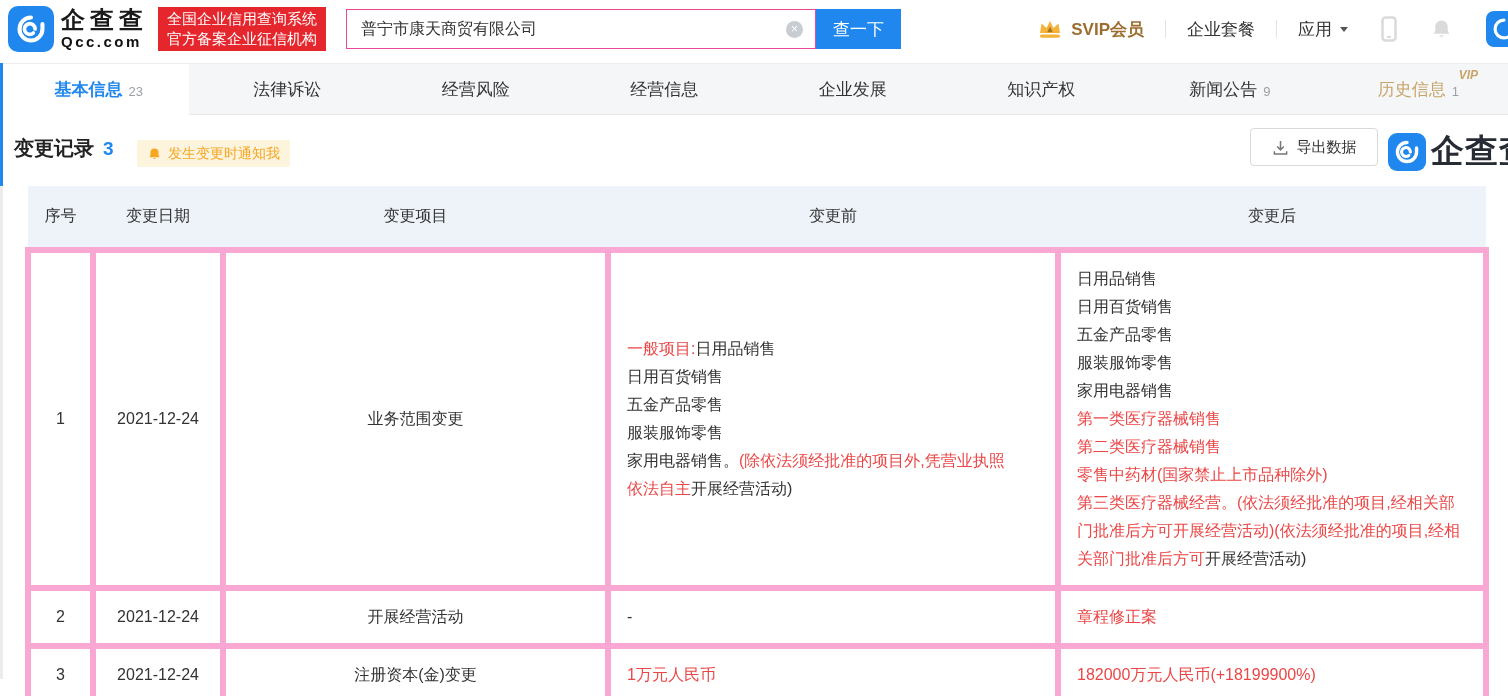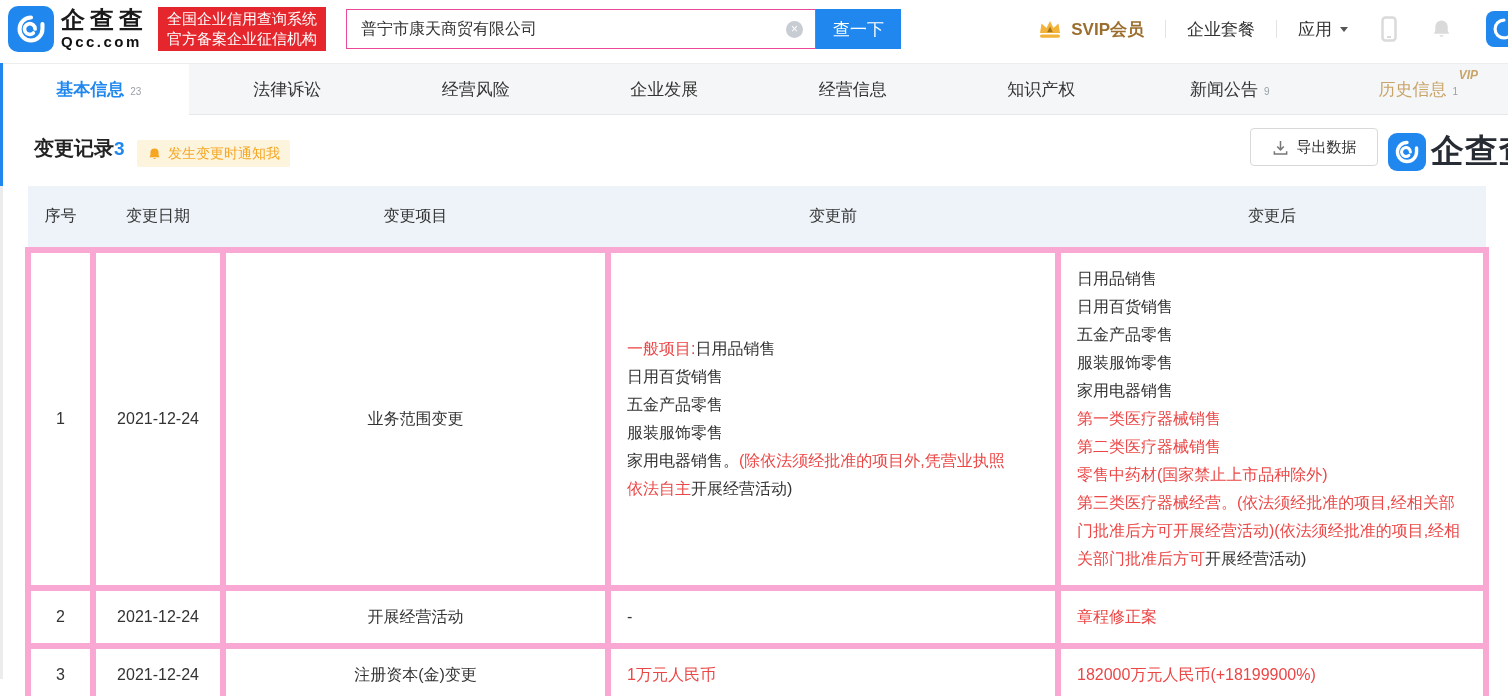--- a/index.html
+++ b/index.html
@@ -34,31 +34,31 @@
 .caret{width:0;height:0;border:4.5px solid transparent;border-top:5.5px solid #555;margin-top:5px;}
 .phone-icon{margin-left:33px;cursor:pointer;display:flex;}
 .bell-gray{margin-left:33px;cursor:pointer;display:flex;}
 .avatar{position:absolute;right:-14px;top:11px;width:36px;height:36px;border-radius:8px;background:var(--accent_blue);display:flex;align-items:center;justify-content:center;cursor:pointer;}
 
 
 .nav{position:absolute;top:63px;left:0;width:100%;height:52px;background:#f5f6f7;border-top:1px solid #ededed;display:flex;}
 .tab{flex:1;display:flex;align-items:center;justify-content:center;font-size:17px;color:#333;border-bottom:1px solid #e8e8e8;cursor:pointer;position:relative;padding-left:9px;}
 .tab .lbl{white-space:nowrap;}
 .tab.active{background:#fff;color:var(--accent_blue);font-weight:700;border-bottom:none;}
-.tab .count{font-size:10px;color:#9aa0a6;font-weight:400;margin-left:6px;margin-top:4px;}
+.tab .count{font-size:13px;color:#9aa0a6;font-weight:400;margin-left:6px;margin-top:4px;}
 .tab.gold{color:var(--gold_vip);}
 .vip-sup{position:absolute;top:4px;right:30px;font-size:12px;font-style:italic;font-weight:700;color:var(--gold_vip);}
 
 
 .left-bar-blue{position:absolute;left:0;top:63px;width:3px;height:123px;background:var(--accent_blue);z-index:6;}
 .left-bar-gray{position:absolute;left:0;top:186px;width:3px;height:493px;background:#ececec;z-index:6;}
 
 
 .section-row{position:absolute;top:120px;left:0;width:100%;height:66px;}
-.section-title{position:absolute;left:34px;top:15px;font-size:20px;font-weight:700;color:#222;display:flex;align-items:baseline;justify-content:center;}
+.section-title{position:absolute;left:14px;top:15px;font-size:20px;font-weight:700;color:#222;display:flex;gap:9px;align-items:baseline;justify-content:center;}
 .section-count{color:var(--accent_blue);font-size:19px;font-weight:700;}
 .notify-pill{position:absolute;left:137px;top:20px;height:27px;background:var(--orange_notify_bg);color:var(--orange_notify);display:flex;align-items:center;gap:6px;padding:0 10px;font-size:14px;border-radius:2px;cursor:pointer;white-space:nowrap;}
 .btn-outline{position:absolute;top:8px;height:38px;border:1px solid #d9d9d9;border-radius:4px;background:#fff;font-size:15px;color:#333;display:flex;align-items:center;justify-content:center;gap:8px;cursor:pointer;white-space:nowrap;}
 .type-btn{left:1122px;width:115px;}
 .export-btn{left:1250px;width:128px;}
 .watermark{position:absolute;left:1388px;top:9px;display:flex;align-items:center;gap:5px;}
 .watermark-icon{width:38px;height:38px;border-radius:9px;background:var(--accent_blue);display:flex;align-items:center;justify-content:center;flex:0 0 auto;}
 .watermark-text{font-size:33px;color:#272b33;font-weight:600;letter-spacing:1px;white-space:nowrap;}
 
 
@@ -147,24 +147,24 @@
       <span class="lbl">基本信息</span>
       <span class="count">23</span>
     </div>
     <div class="tab">
       <span class="lbl">法律诉讼</span>
     </div>
     <div class="tab">
       <span class="lbl">经营风险</span>
     </div>
     <div class="tab">
+      <span class="lbl">经营信息</span>
+    </div>
+    <div class="tab">
       <span class="lbl">企业发展</span>
-    </div>
-    <div class="tab">
-      <span class="lbl">经营信息</span>
     </div>
     <div class="tab">
       <span class="lbl">知识产权</span>
     </div>
     <div class="tab">
       <span class="lbl">新闻公告</span>
       <span class="count">9</span>
     </div>
     <div class="tab gold">
       <span class="lbl">历史信息</span>

